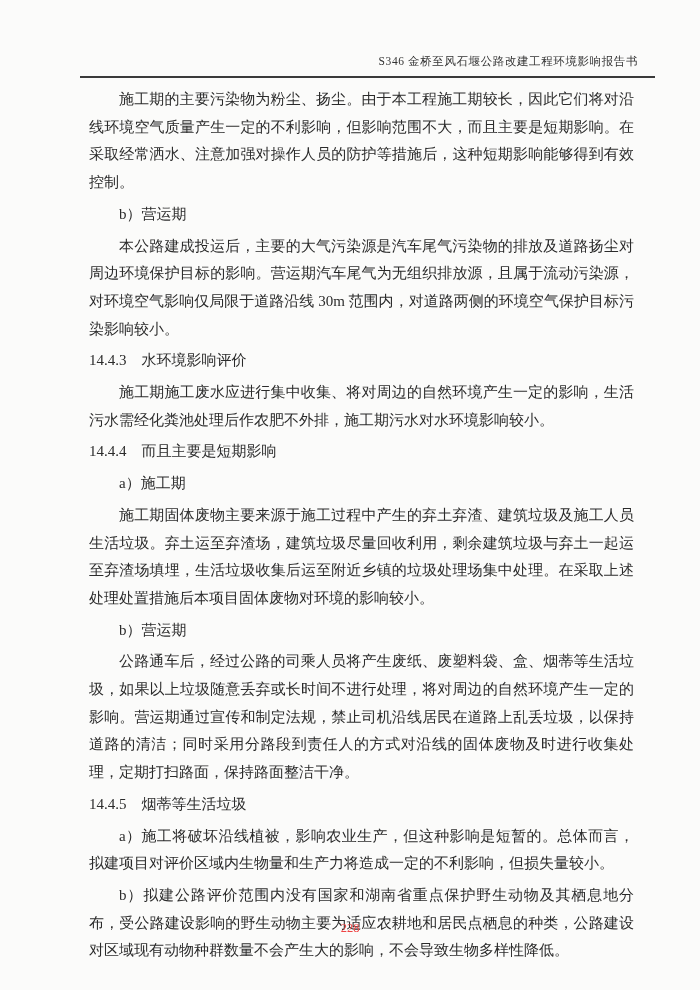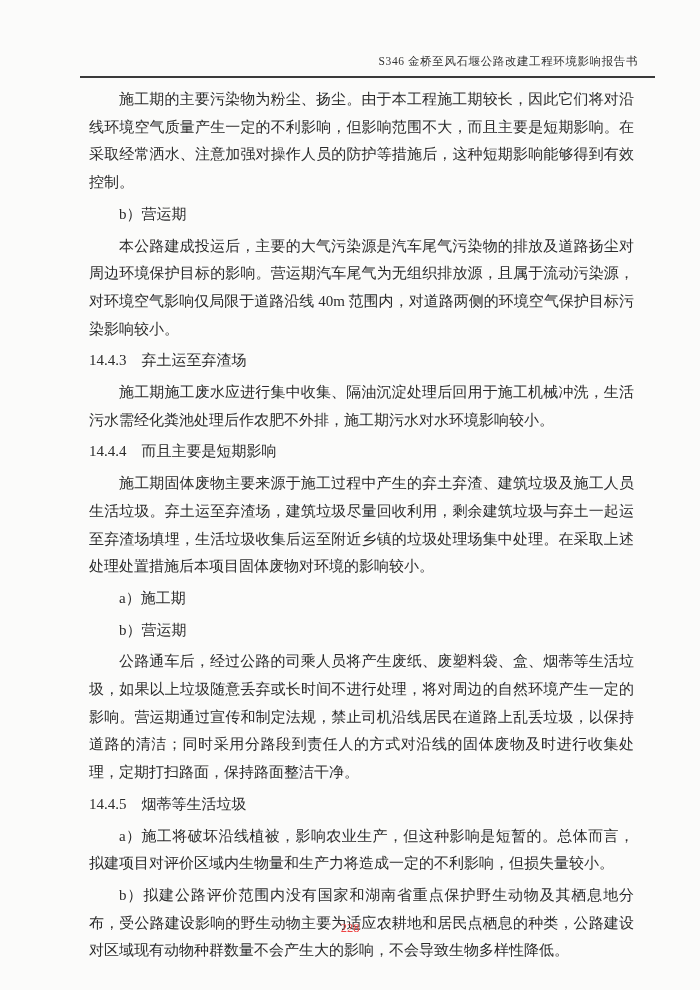--- a/index.html
+++ b/index.html
@@ -71,26 +71,26 @@
 
 <div class="page">
 
   <div class="header-title">S346 金桥至风石堰公路改建工程环境影响报告书</div>
 
   <div class="header-rule"></div>
 
   <div class="content">
     <p class="para">施工期的主要污染物为粉尘、扬尘。由于本工程施工期较长，因此它们将对沿线环境空气质量产生一定的不利影响，但影响范围不大，而且主要是短期影响。在采取经常洒水、注意加强对操作人员的防护等措施后，这种短期影响能够得到有效控制。</p>
     <p class="para">b）营运期</p>
-    <p class="para">本公路建成投运后，主要的大气污染源是汽车尾气污染物的排放及道路扬尘对周边环境保护目标的影响。营运期汽车尾气为无组织排放源，且属于流动污染源，对环境空气影响仅局限于道路沿线 40m 范围内，对道路两侧的环境空气保护目标污染影响较小。</p>
-    <p class="heading">14.4.3　弃土运至弃渣场</p>
-    <p class="para">施工期施工废水应进行集中收集、隔油沉淀处理后回用于施工机械冲洗，生活污水需经化粪池处理后作农肥不外排，施工期污水对水环境影响较小。</p>
+    <p class="para">本公路建成投运后，主要的大气污染源是汽车尾气污染物的排放及道路扬尘对周边环境保护目标的影响。营运期汽车尾气为无组织排放源，且属于流动污染源，对环境空气影响仅局限于道路沿线 30m 范围内，对道路两侧的环境空气保护目标污染影响较小。</p>
+    <p class="heading">14.4.3　水环境影响评价</p>
+    <p class="para">施工期施工废水应进行集中收集、将对周边的自然环境产生一定的影响，生活污水需经化粪池处理后作农肥不外排，施工期污水对水环境影响较小。</p>
     <p class="heading">14.4.4　而且主要是短期影响</p>
+    <p class="para">a）施工期</p>
     <p class="para">施工期固体废物主要来源于施工过程中产生的弃土弃渣、建筑垃圾及施工人员生活垃圾。弃土运至弃渣场，建筑垃圾尽量回收利用，剩余建筑垃圾与弃土一起运至弃渣场填埋，生活垃圾收集后运至附近乡镇的垃圾处理场集中处理。在采取上述处理处置措施后本项目固体废物对环境的影响较小。</p>
-    <p class="para">a）施工期</p>
     <p class="para">b）营运期</p>
     <p class="para">公路通车后，经过公路的司乘人员将产生废纸、废塑料袋、盒、烟蒂等生活垃圾，如果以上垃圾随意丢弃或长时间不进行处理，将对周边的自然环境产生一定的影响。营运期通过宣传和制定法规，禁止司机沿线居民在道路上乱丢垃圾，以保持道路的清洁；同时采用分路段到责任人的方式对沿线的固体废物及时进行收集处理，定期打扫路面，保持路面整洁干净。</p>
     <p class="heading">14.4.5　烟蒂等生活垃圾</p>
     <p class="para">a）施工将破坏沿线植被，影响农业生产，但这种影响是短暂的。总体而言，拟建项目对评价区域内生物量和生产力将造成一定的不利影响，但损失量较小。</p>
     <p class="para">b）拟建公路评价范围内没有国家和湖南省重点保护野生动物及其栖息地分布，受公路建设影响的野生动物主要为适应农耕地和居民点栖息的种类，公路建设对区域现有动物种群数量不会产生大的影响，不会导致生物多样性降低。</p>
   </div>
 
   <div class="footer">
     <span>228</span>
   </div>

